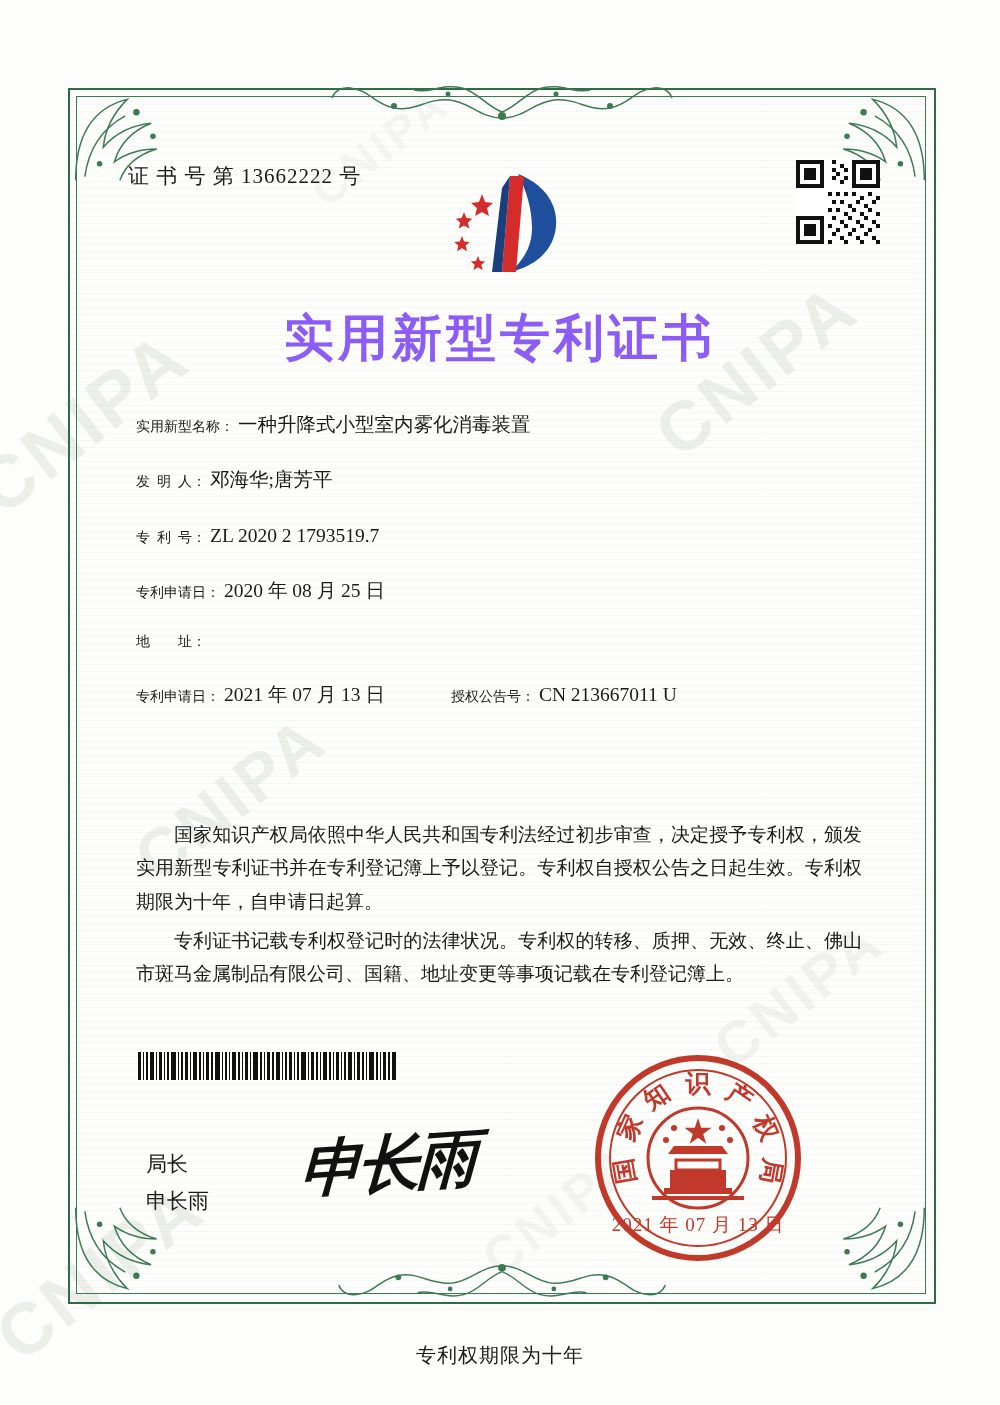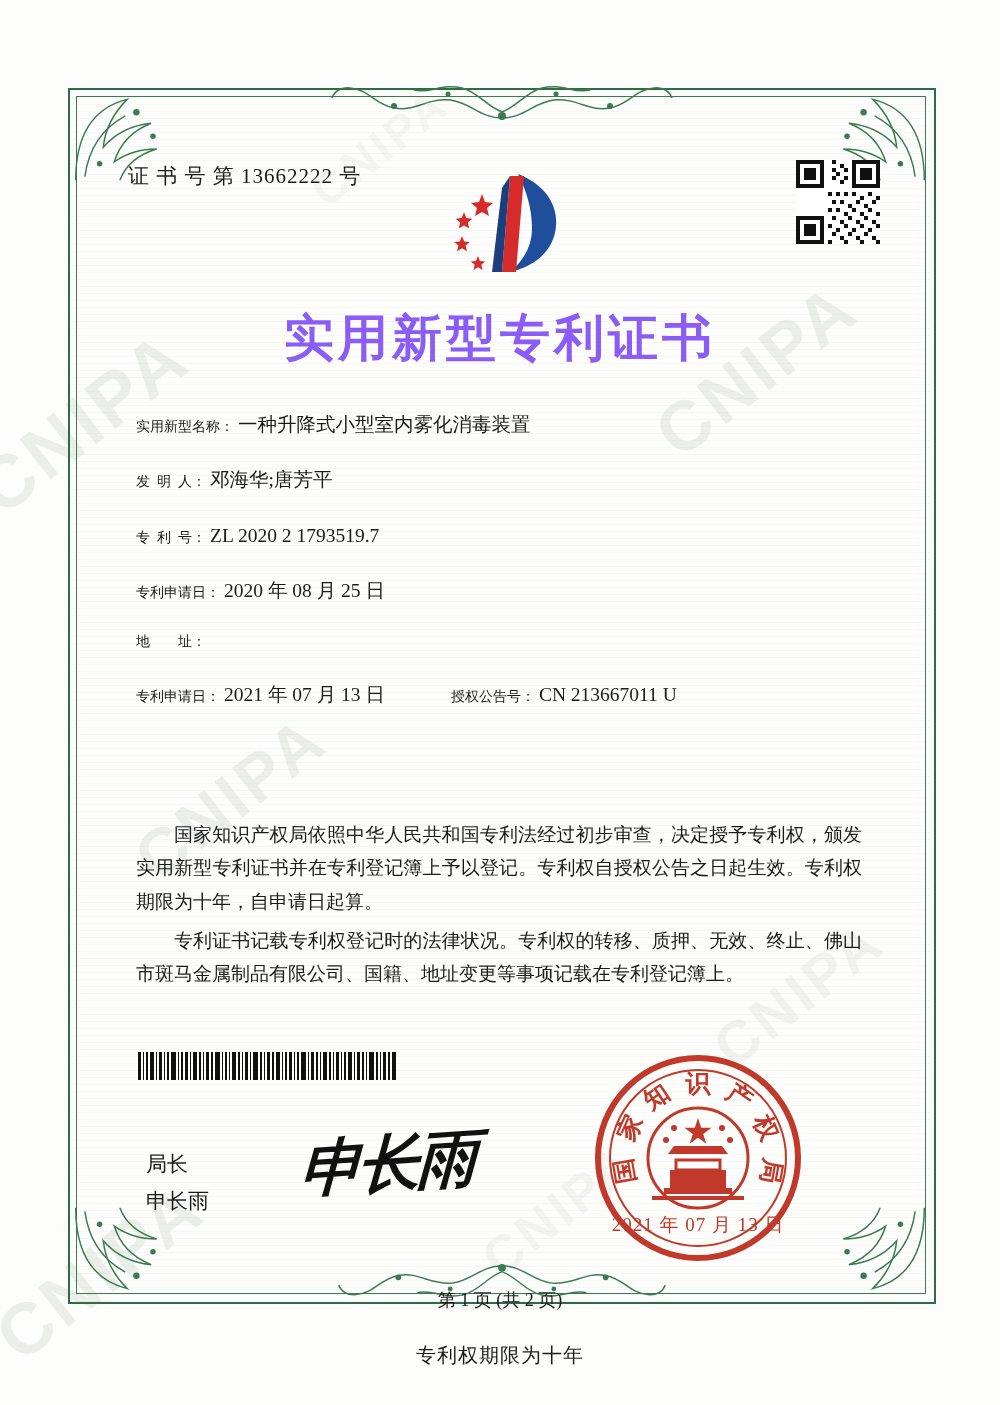--- a/index.html
+++ b/index.html
@@ -547,16 +547,15 @@
         <text x="106" y="40" text-anchor="middle" transform="rotate(-66 106 106)">家</text>
         <text x="106" y="40" text-anchor="middle" transform="rotate(-100 106 106)">国</text>
         <text x="106" y="40" text-anchor="middle" transform="rotate(34 106 106)">产</text>
         <text x="106" y="40" text-anchor="middle" transform="rotate(66 106 106)">权</text>
         <text x="106" y="40" text-anchor="middle" transform="rotate(100 106 106)">局</text>
       </g>
     </svg>
   </div>
   <div class="seal-date">2021 年 07 月 13 日</div>
 
-  <div class="page-num">第 1 页 (共 2 页)</div>
   <div class="footnote">专利权期限为十年</div>
 
 </div>
 
 </body></html>

